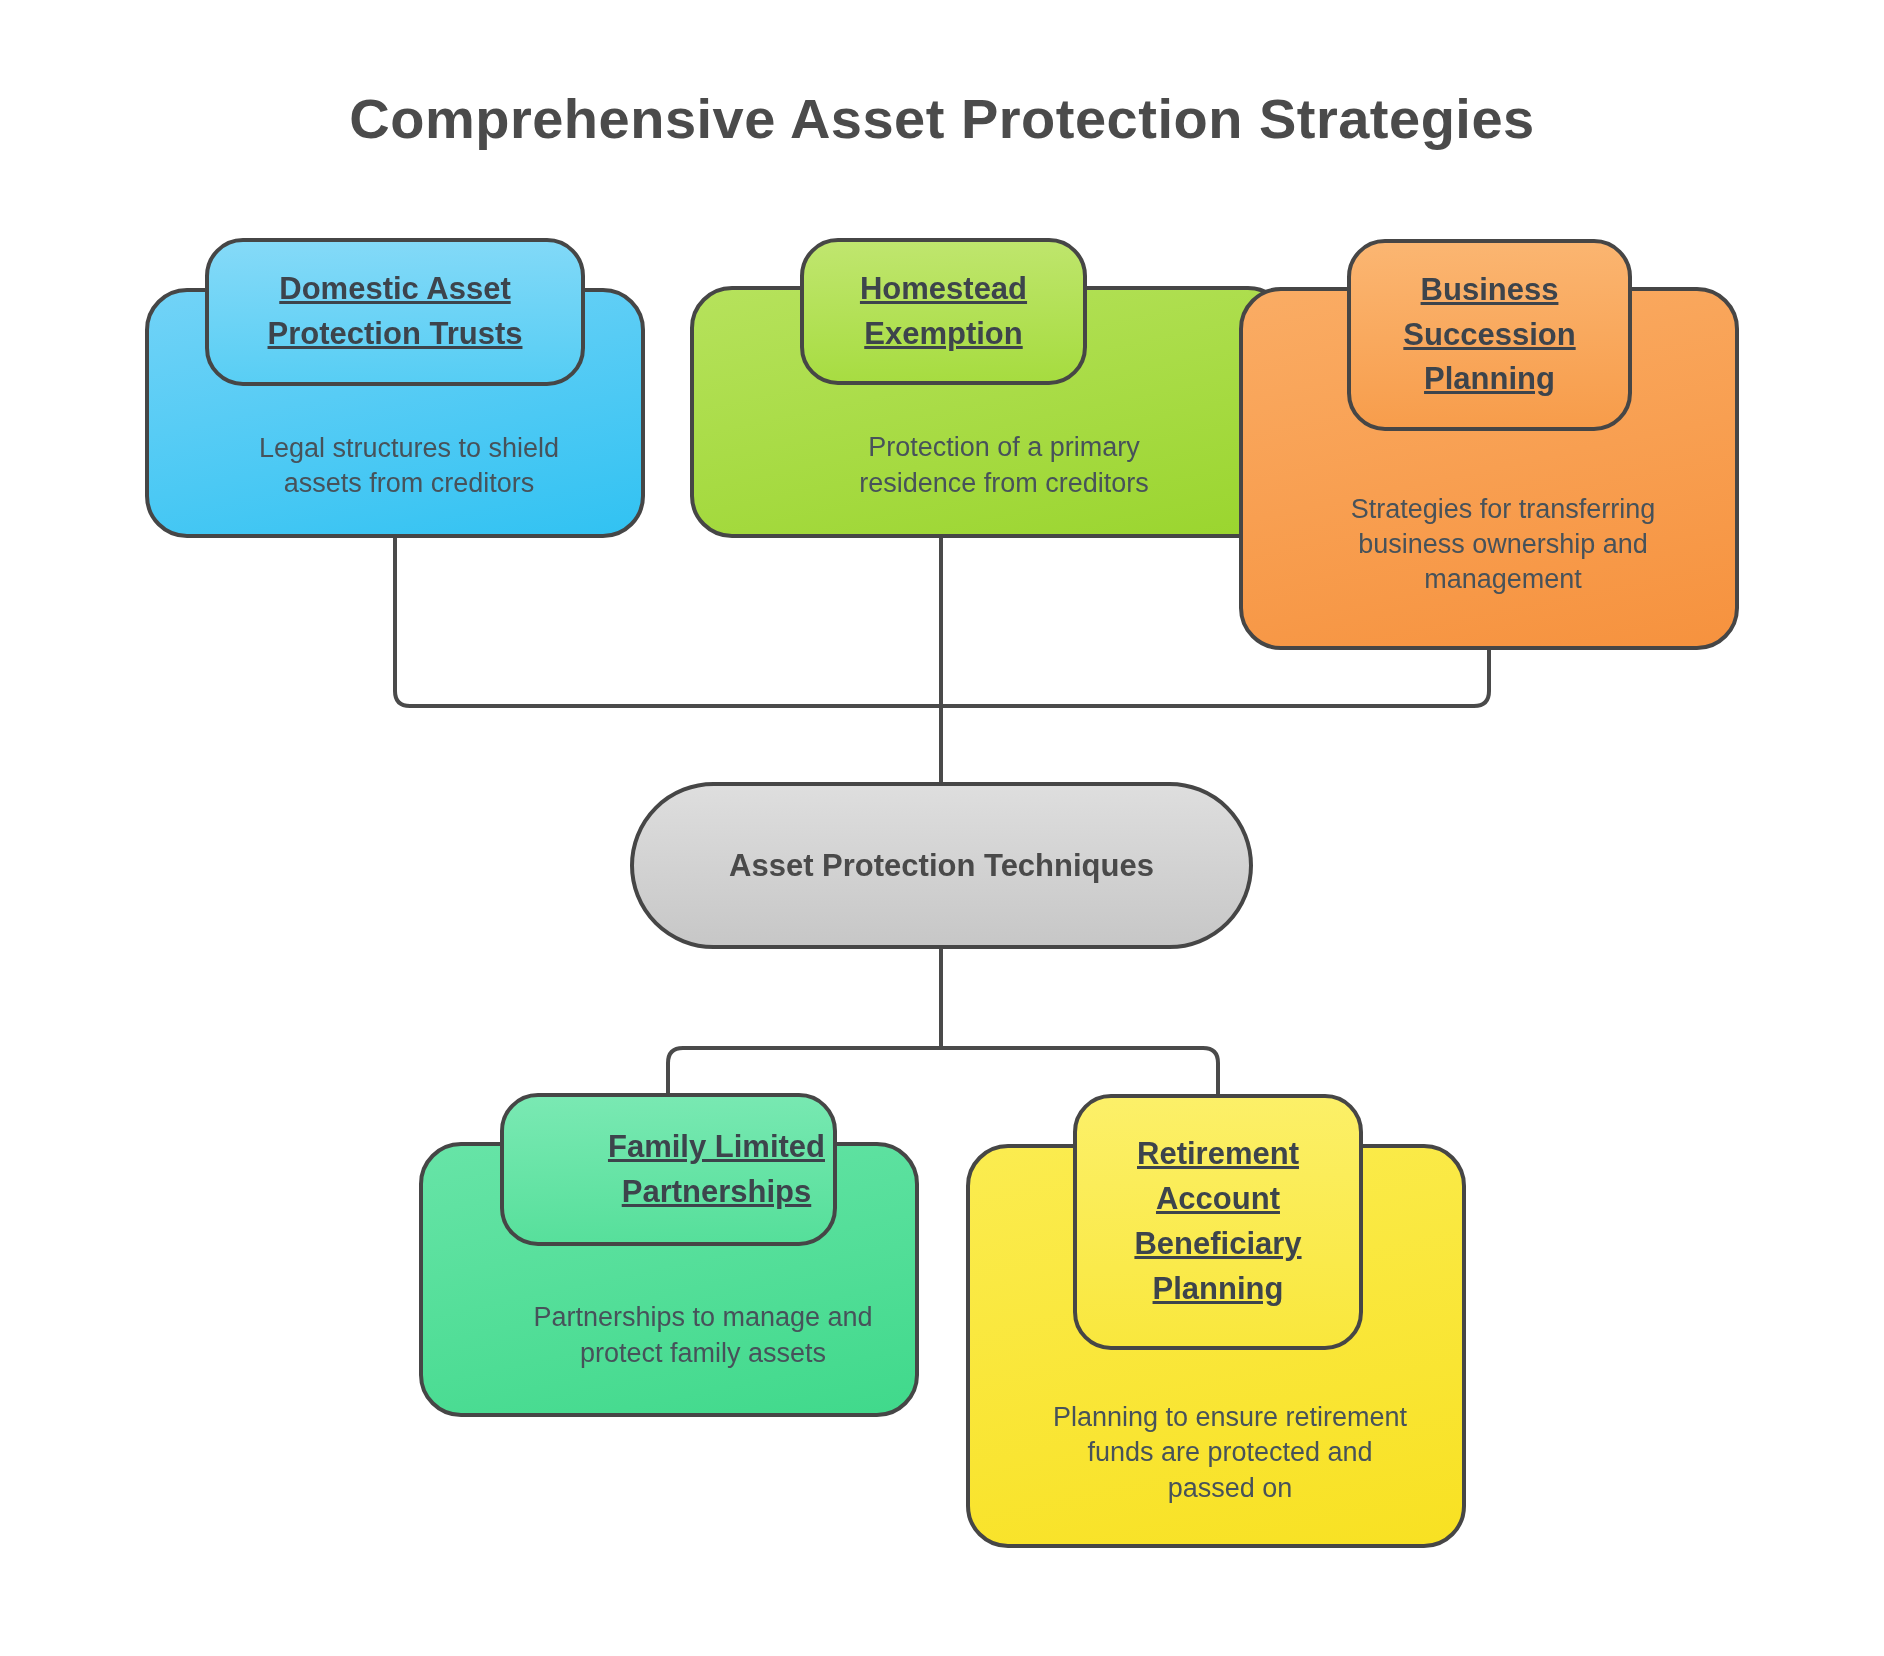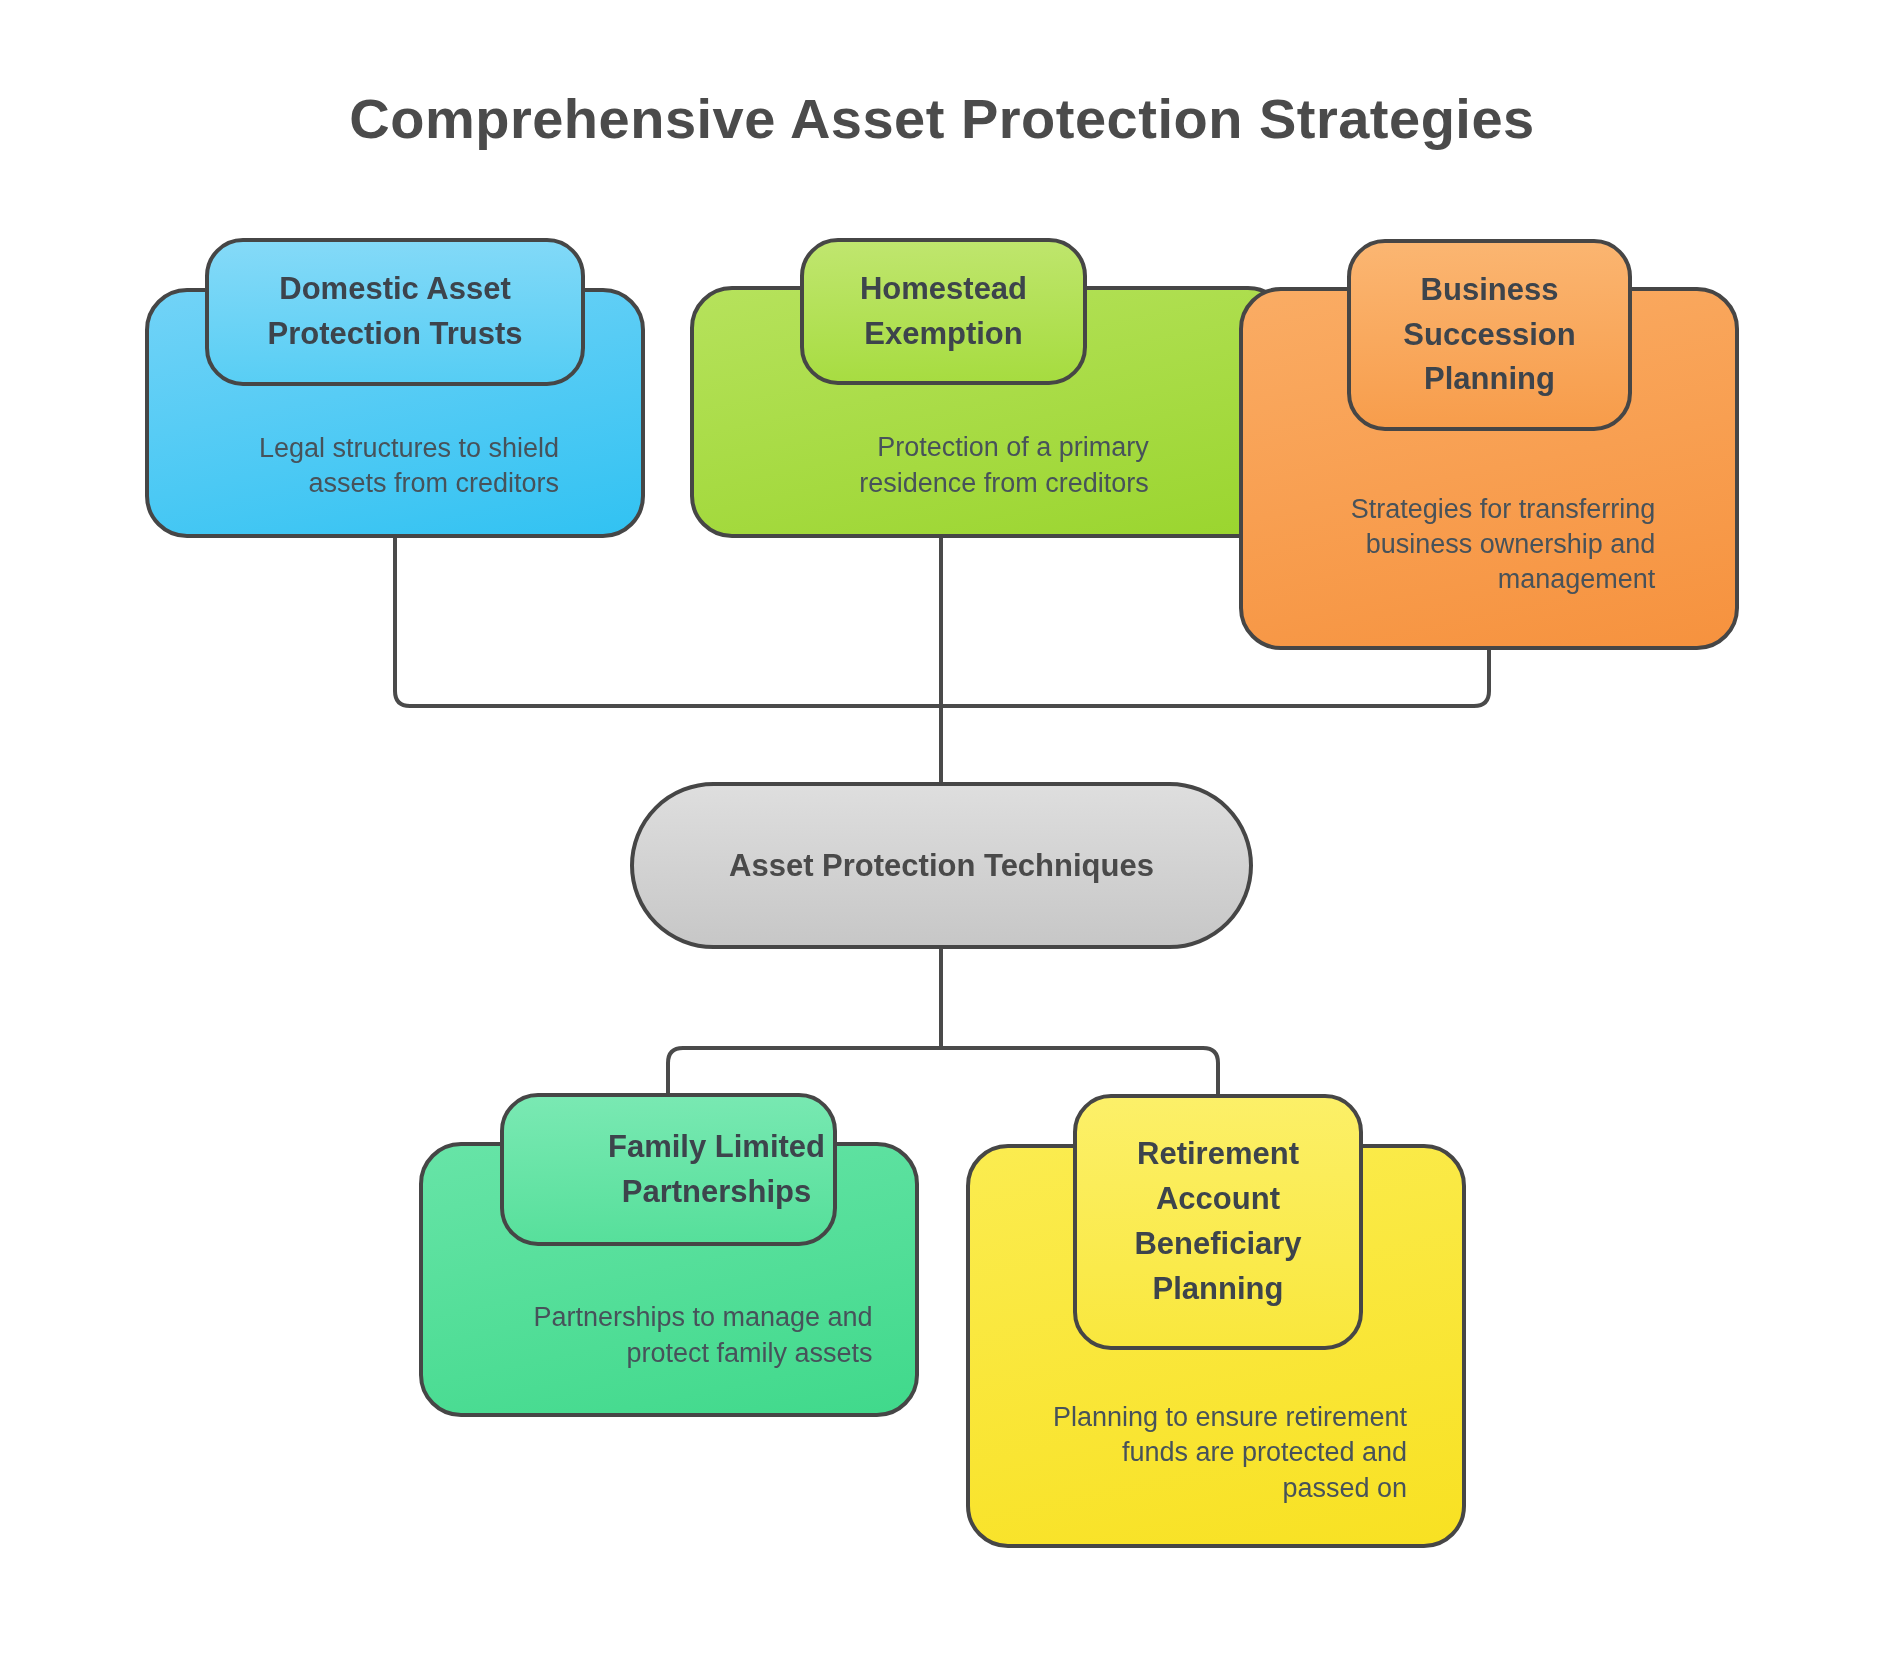--- a/index.html
+++ b/index.html
@@ -18,26 +18,26 @@
     position:absolute;z-index:1;box-sizing:border-box;
     border:4px solid #464646;border-radius:42px;
     background:linear-gradient(168deg,var(--g1),var(--g2));
   }
   .node-header{
     position:absolute;z-index:3;box-sizing:border-box;
     border:4px solid #464646;border-radius:38px;
     background:linear-gradient(178deg,var(--g1),var(--g2));
     display:flex;align-items:center;justify-content:center;
     text-align:center;font-size:31px;font-weight:bold;color:#3d444c;
-    white-space:pre-line;line-height:1.45;padding:0 8px;
+    white-space:pre-line;line-height:1.45;padding:0 8px;text-decoration:underline;
   }
   .node-desc{
     position:absolute;left:0;right:0;z-index:2;
     display:flex;align-items:center;justify-content:center;
-    text-align:right;font-size:27px;color:#47525a;
+    text-align:center;font-size:27px;color:#47525a;
     white-space:pre-line;line-height:1.3;padding-left:28px;
   }
   .center-node{
     position:absolute;z-index:1;box-sizing:border-box;
     left:630px;top:782px;width:623px;height:167px;
     border:4px solid #464646;border-radius:84px;
     background:linear-gradient(180deg,var(--g1),var(--g2));
     display:flex;align-items:center;justify-content:center;
     text-align:center;font-size:31px;font-weight:bold;color:#4a4a4a;
   }

